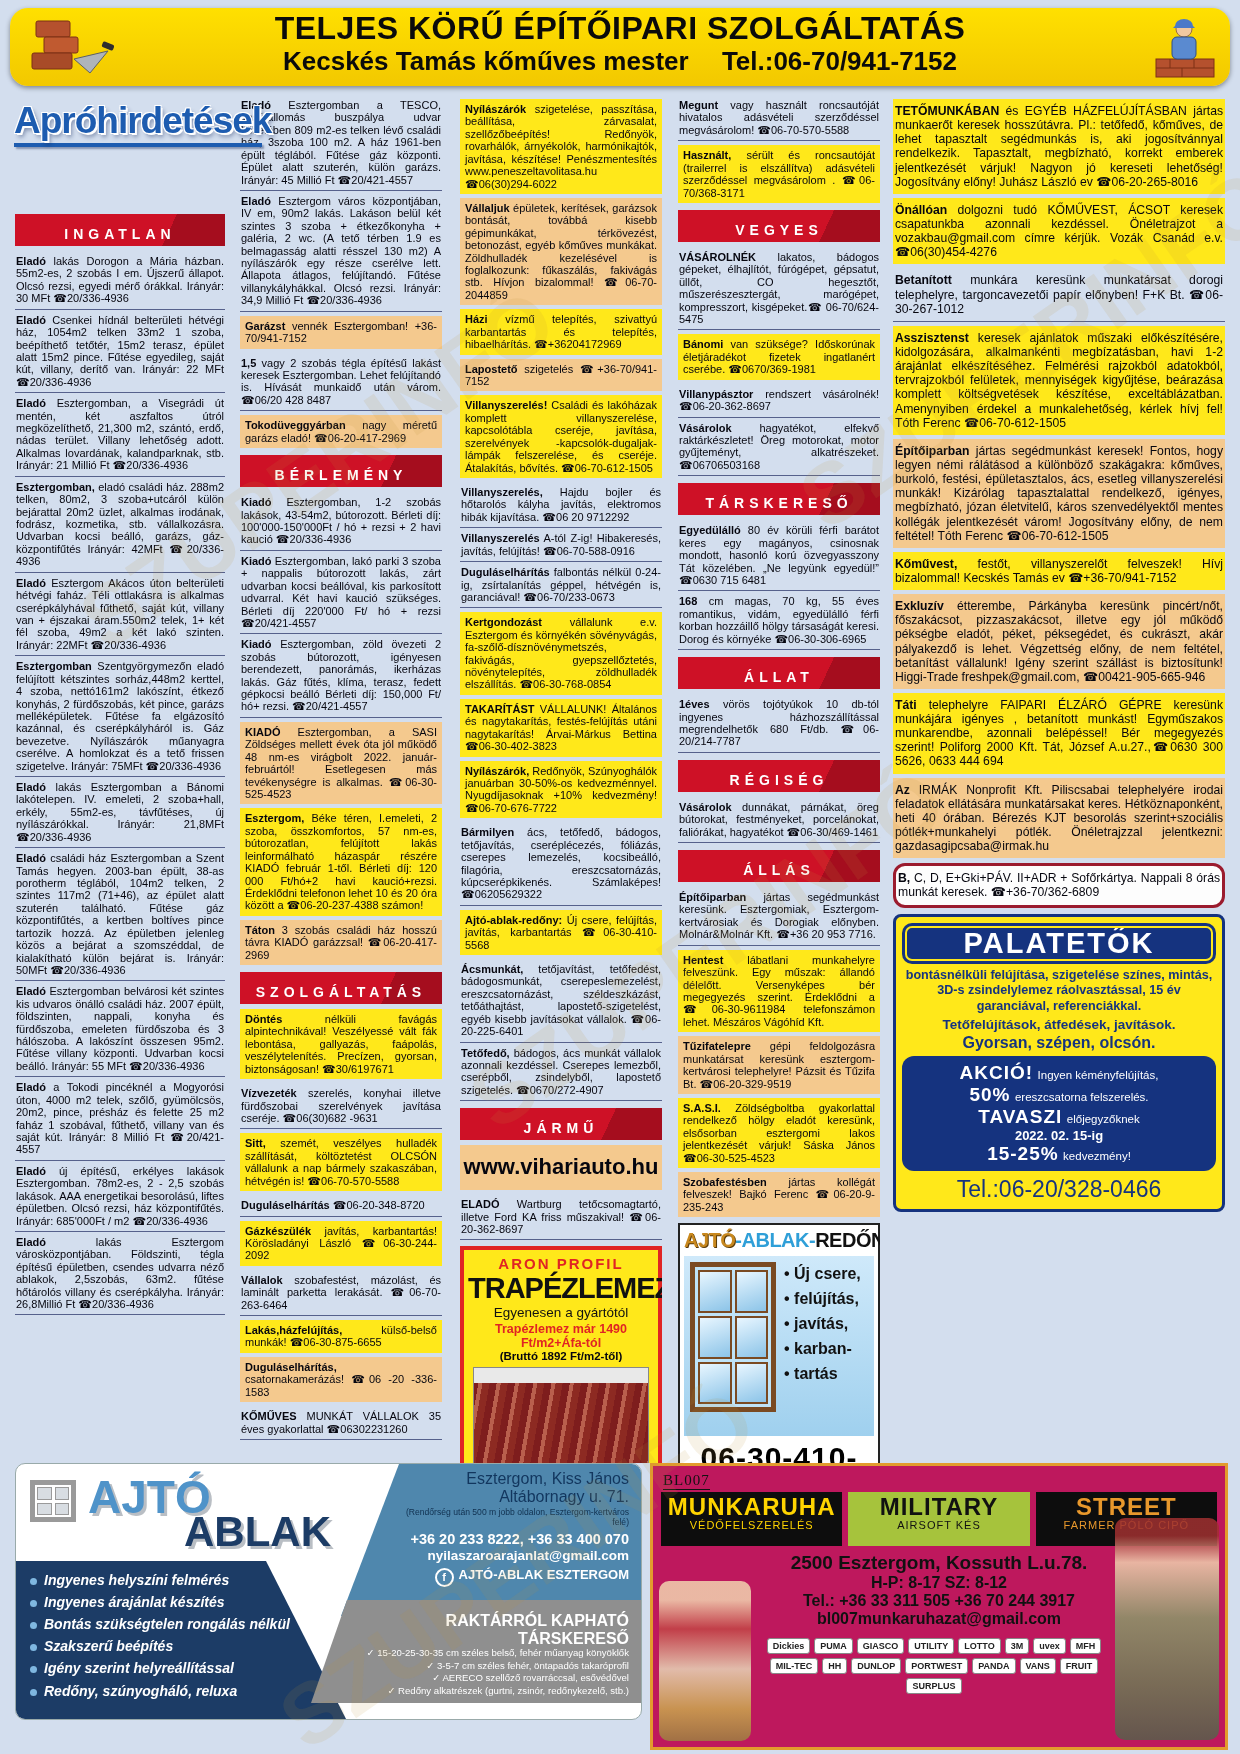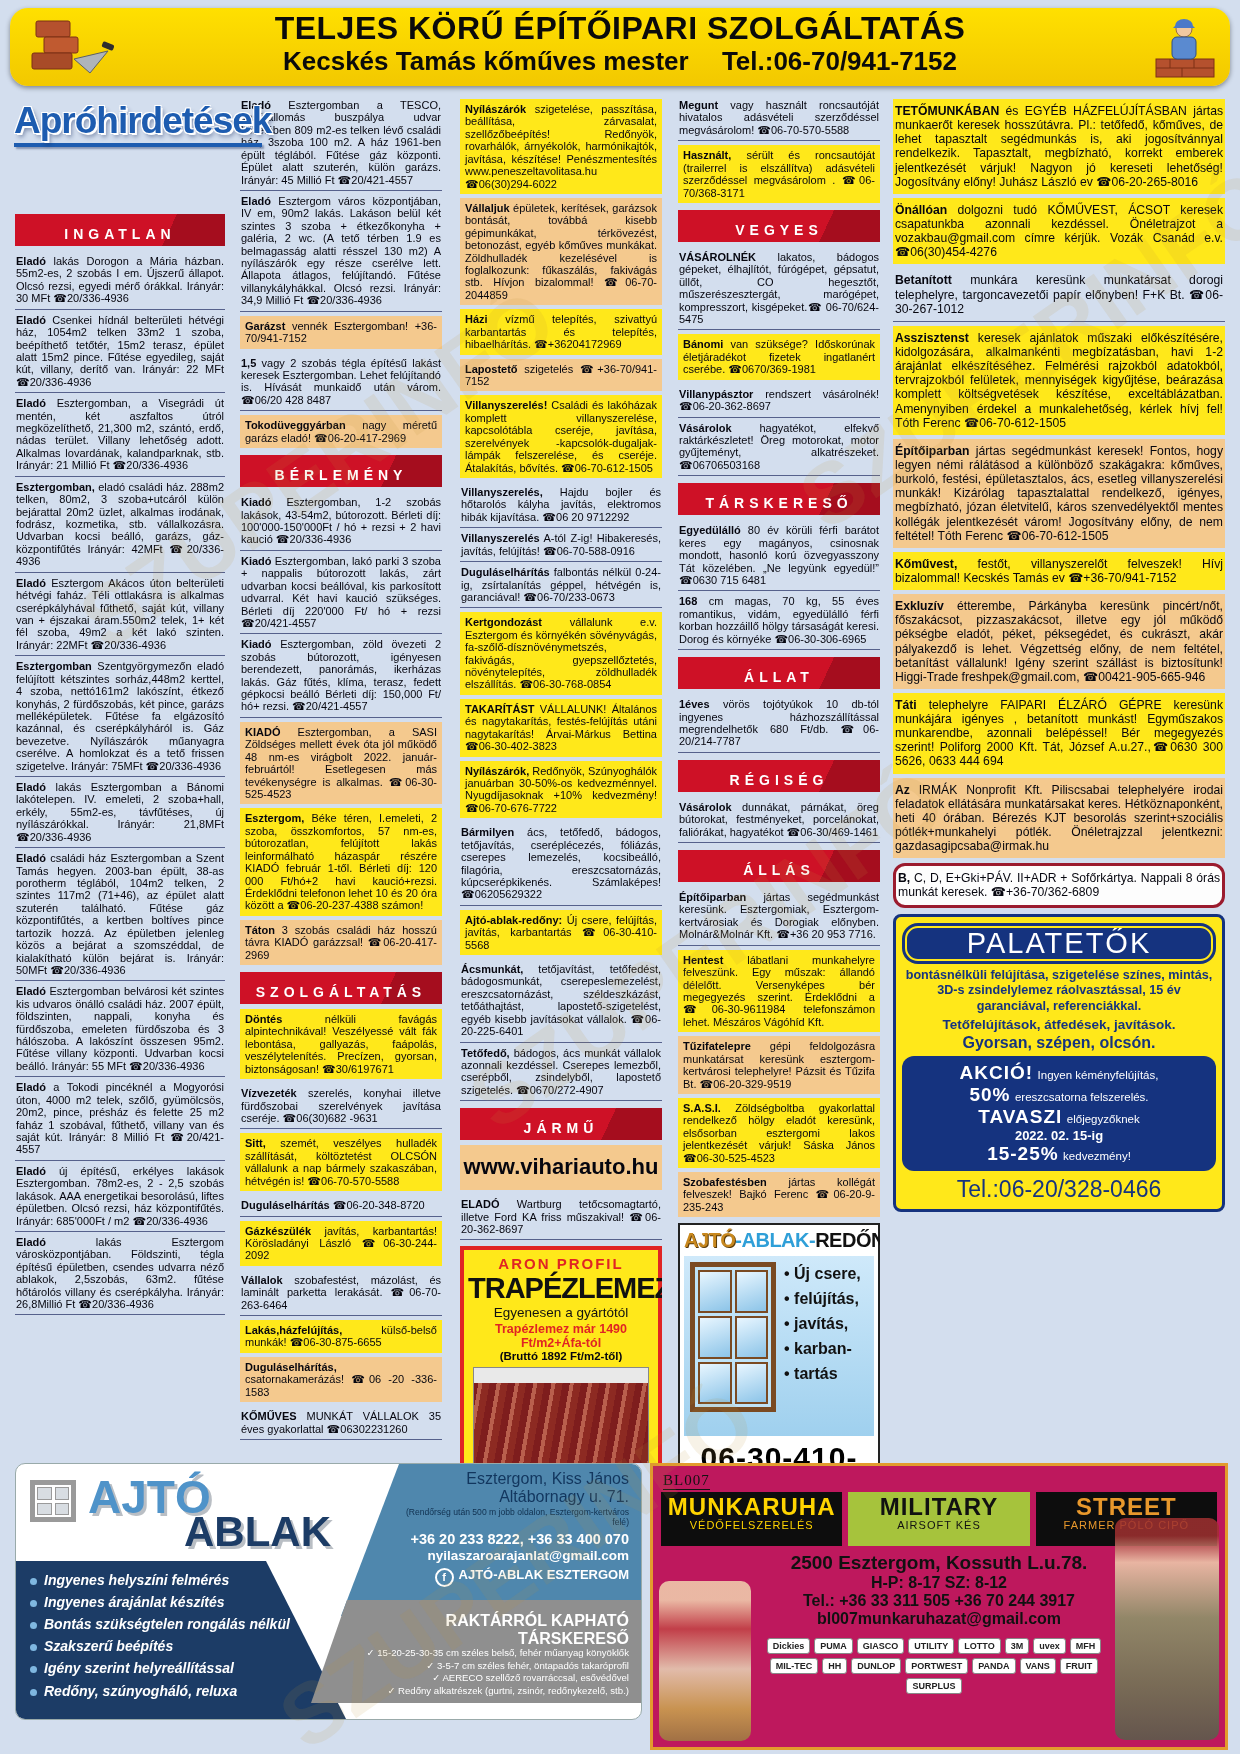--- a/index.html
+++ b/index.html
@@ -52,22 +52,22 @@
   .rd-title{text-align:center;font-weight:800;font-size:20px;letter-spacing:-.5px;white-space:nowrap}
   .rd-t1{color:#c8881e;text-shadow:1px 1px 0 #5a3a08}.rd-t2{color:#2f9fd8}.rd-t3{color:#111}
   .rd-body{display:flex;background:linear-gradient(180deg,#cfe9fa,#9fd0ee);margin-top:4px;padding:6px;height:168px}
   .win{border:5px solid #7a4a22;background:#bfe3f7;width:86px;height:150px;display:grid;
        grid-template-columns:1fr 1fr;grid-template-rows:1fr 1fr 1fr;gap:3px;padding:3px;box-sizing:border-box}
   .win span{background:linear-gradient(160deg,#e8f6ff,#8cc4e8);border:2px solid #7a4a22}
   .rd-list{margin-left:8px;font-weight:800;font-size:16px;line-height:1.55;color:#111}
   .rd-phone{text-align:center;font-weight:800;font-size:30px;letter-spacing:1px;margin-top:5px;color:#000}
   
   .pal{border:3px solid #15337f;border-radius:8px;background:#ffe81a;text-align:center;padding:6px}
-  .pal-title{background:#15337f;border-radius:16px;outline:2px solid #ffe81a;outline-offset:-5px;
-             color:#fff;font-weight:400;font-size:29px;letter-spacing:2px;padding:4px 0;margin-bottom:4px}
+  .pal-title{background:#15337f;border-radius:10px;outline:2px solid #ffe81a;outline-offset:-5px;
+             color:#fff;font-weight:700;font-size:29px;letter-spacing:2px;padding:4px 0;margin-bottom:4px}
   .pal-desc{color:#15337f;font-weight:700;font-size:12.6px;line-height:1.25}
   .pal-desc2{color:#15337f;font-weight:700;font-size:13.5px;margin-top:2px}
   .pal-desc3{color:#15337f;font-weight:700;font-size:16px;margin:2px 0 4px}
   .pal-promo{background:#15337f;border-radius:12px;color:#fff;padding:6px 4px;margin-bottom:5px}
   .p-big{font-weight:800;font-size:19px;letter-spacing:1px}
   .p-md{font-weight:700;font-size:13px}
   .p-sm{font-size:11.5px}
   .pal-phone{color:#15337f;font-weight:400;font-size:23px}
   
   .aa{position:absolute;left:15px;top:1463px;width:625px;height:255px;background:#fff;

